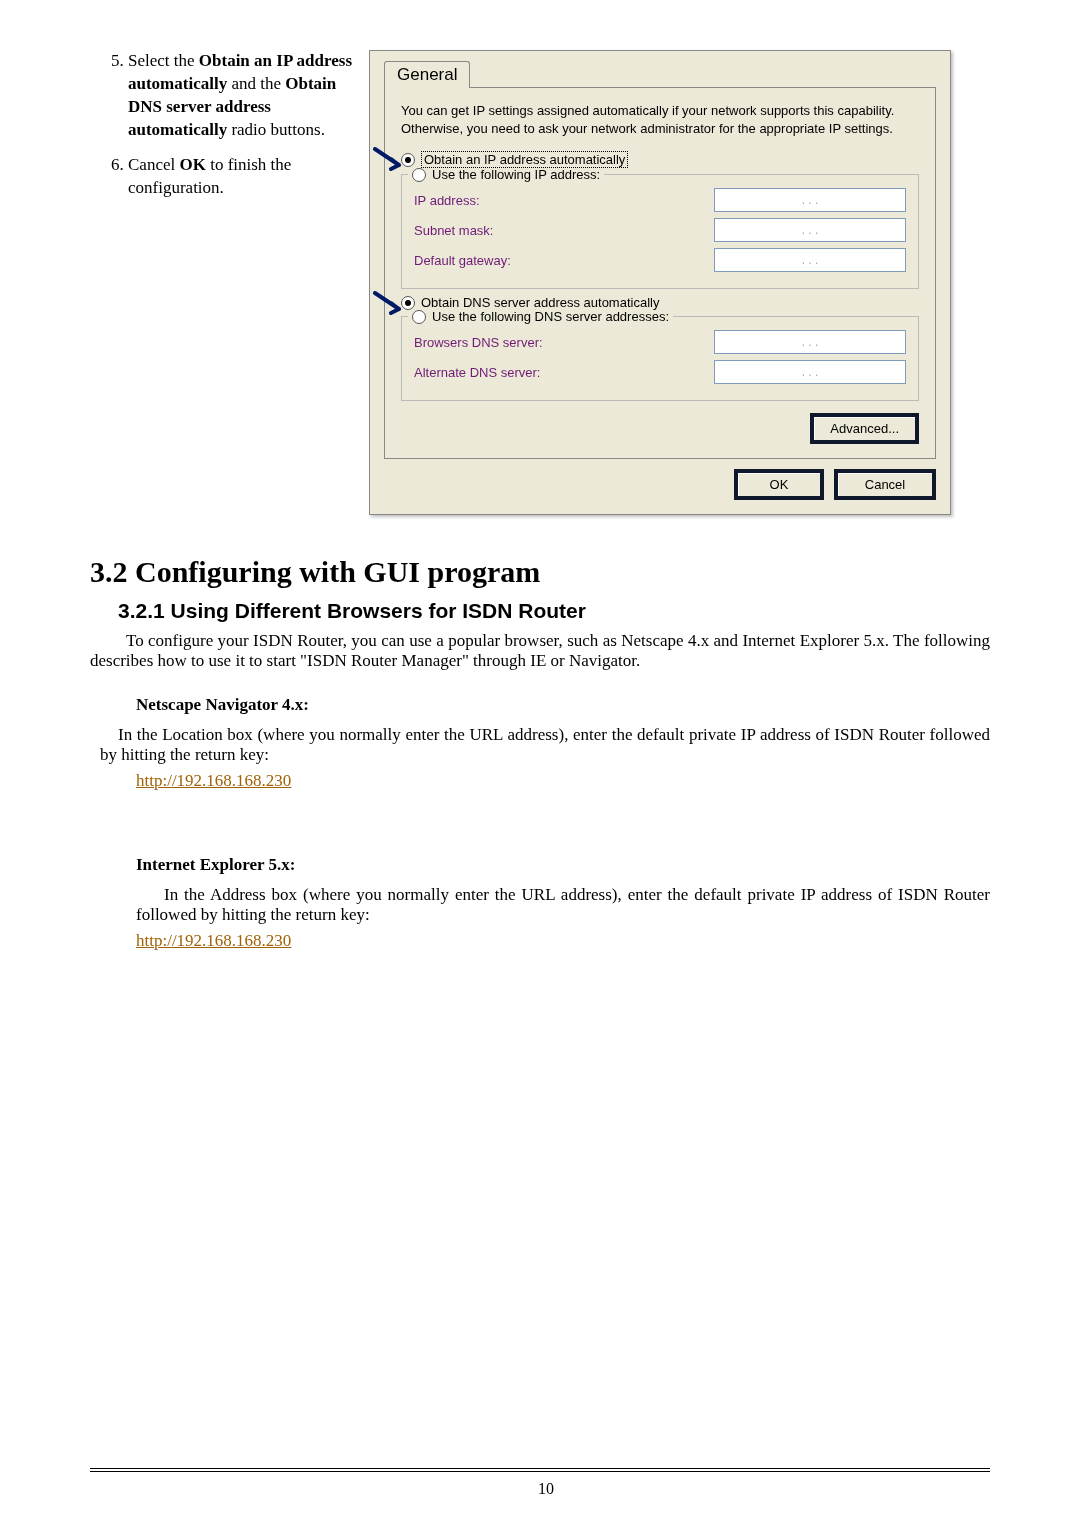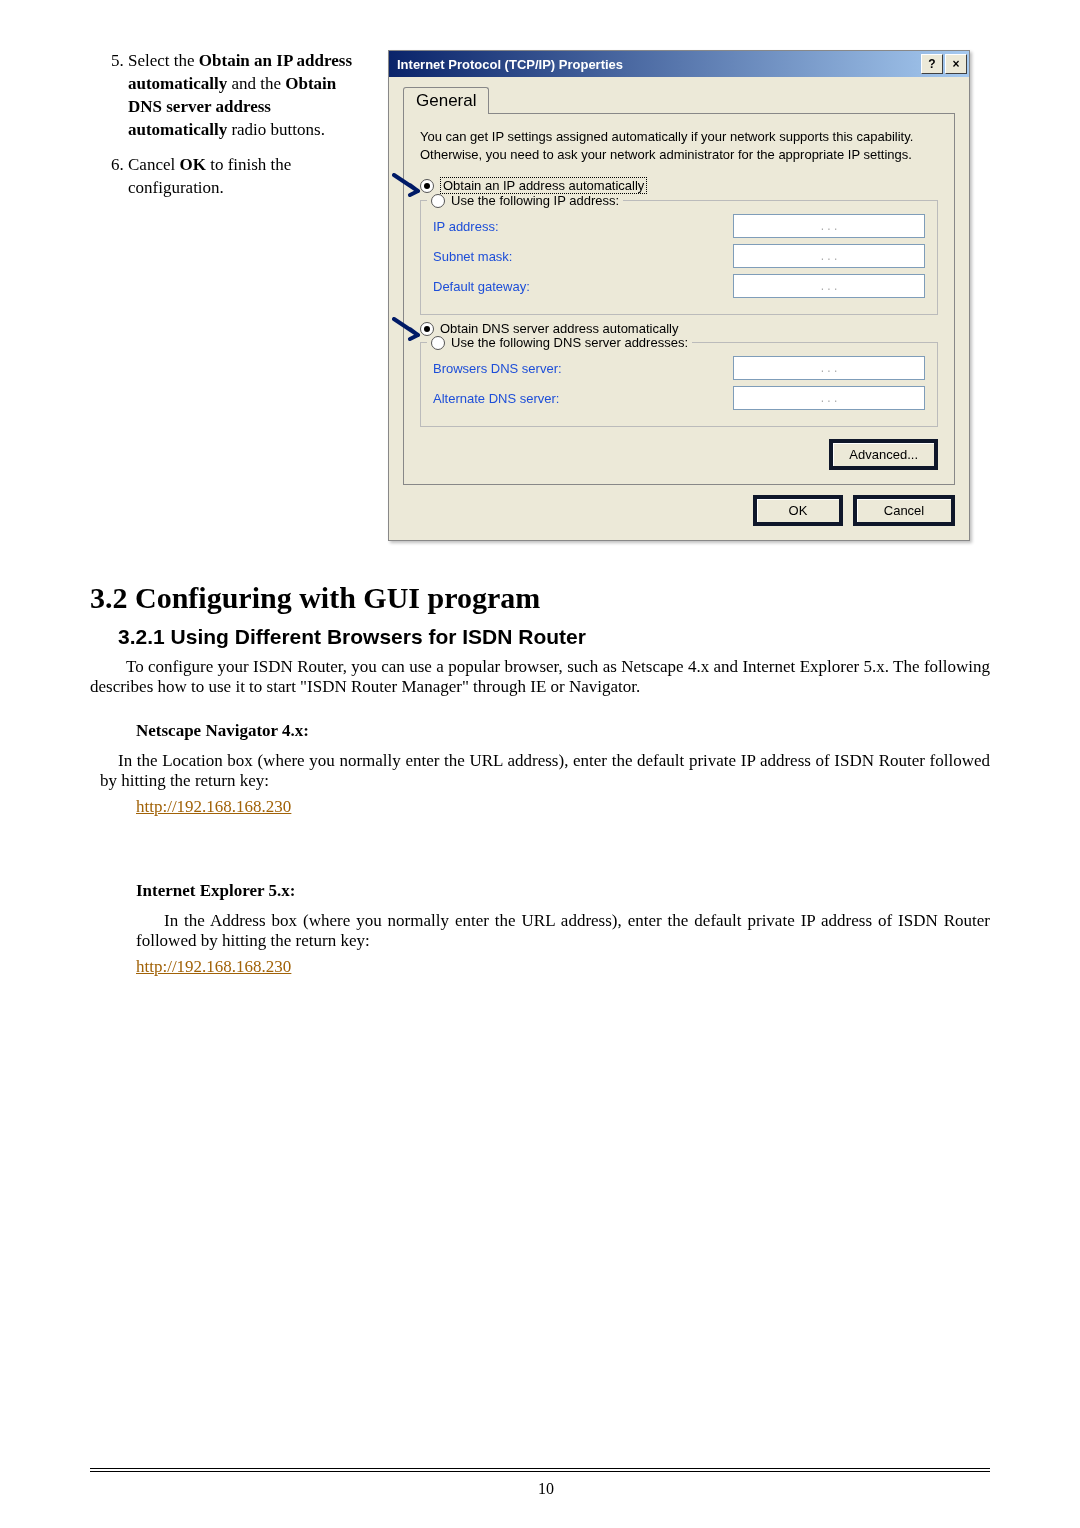--- a/index.html
+++ b/index.html
@@ -9,21 +9,21 @@
     background: #fff;
     width: 1080px;
     height: 1528px;
     position: relative;
   }
   .page {
     padding: 50px 90px 30px 90px;
   }
   .top-section {
     display: flex;
-    gap: 28px;
+    gap: 9px;
   }
   .instructions {
     width: 260px;
     padding-left: 10px;
   }
   ol.steps {
     margin: 0;
     padding-left: 28px;
     font-size: 17px;
     line-height: 1.35;
@@ -92,21 +92,21 @@
   }
   .fieldset {
     border: 1px solid #bbb;
     margin: 0 0 6px 0;
     padding: 8px 12px 10px 12px;
   }
   .fieldrow {
     display:flex; align-items:center; justify-content:space-between;
     margin: 6px 0;
   }
-  .fieldrow label { color: #1d4ed8; }
+  .fieldrow label { color: #701a75; }
   .ip-input {
     width: 190px; height: 22px; background:#fff; border:1px solid #7f9db9;
     display:flex; align-items:center; justify-content:center; color:#aaa; font-size:12px;
   }
   .btn {
     border: 4px solid #0f172a;
     background: #ece9d8;
     padding: 4px 16px;
     font-family: Tahoma, sans-serif;
     font-size: 13px;
@@ -164,27 +164,20 @@
         <li>
           <span>Select the </span><span class="bold">Obtain an IP address automatically</span><span> and the </span><span class="bold">Obtain DNS server address automatically</span><span> radio buttons.</span>
         </li>
         <li>
           <span>Cancel </span><span class="bold">OK</span><span> to finish the configuration.</span>
         </li>
       </ol>
     </div>
 
     <div class="dialog">
-      <div class="titlebar">
-        <span class="titlebar-text">Internet Protocol (TCP/IP) Properties</span>
-        <div class="titlebar-btns">
-          <div class="titlebar-btn">?</div>
-          <div class="titlebar-btn">×</div>
-        </div>
-      </div>
       <div class="dlg-body">
         <div class="tab-strip">
           <div class="tab">General</div>
         </div>
         <div class="tab-panel">
           <div class="desc-text">You can get IP settings assigned automatically if your network supports this capability. Otherwise, you need to ask your network administrator for the appropriate IP settings.</div>
 
           <div style="position:relative;">
             <svg width="34" height="26" style="position:absolute;left:-28px;top:-4px;">
               <path d="M2 2 L26 18 M26 18 L18 12 M26 18 L18 22" stroke="#001a66" stroke-width="4" fill="none" stroke-linecap="round"></path>

